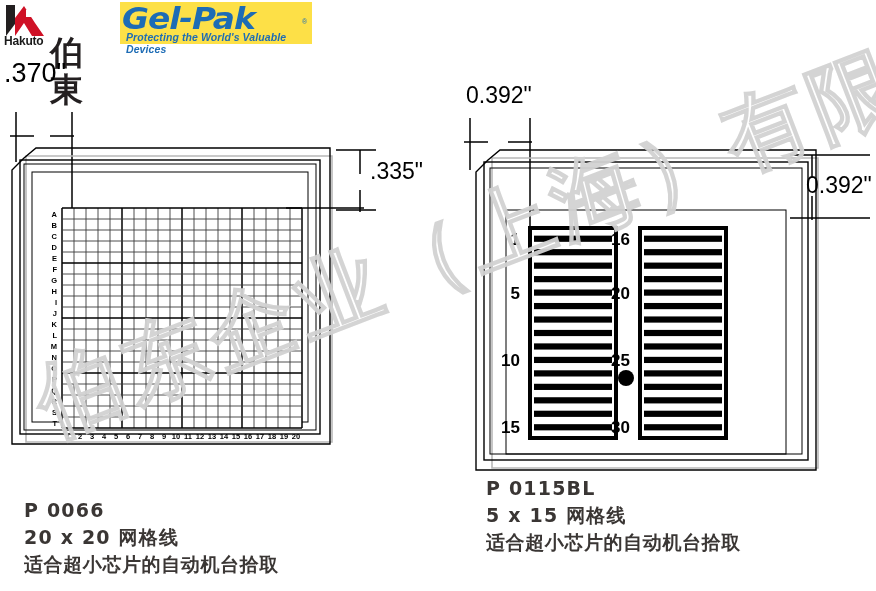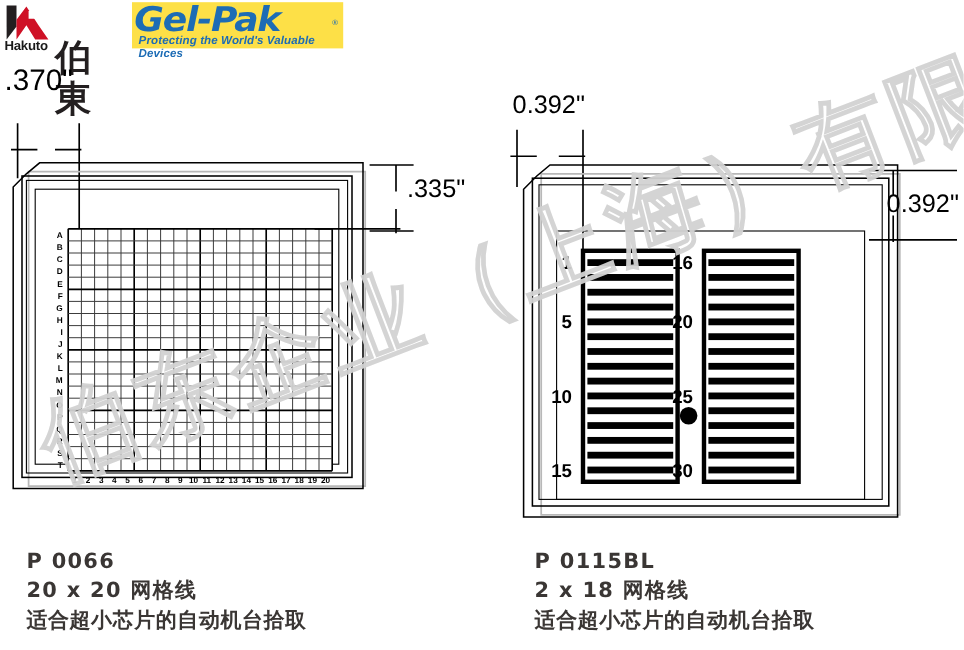--- a/index.html
+++ b/index.html
@@ -106,21 +106,21 @@
   }
 
   
   .caption {
     position: absolute;
     font-family: "DejaVu Sans", sans-serif;
     color: #3a3634;
     font-weight: bold;
   }
   .caption-left { left: 24px; top: 497px; }
-  .caption-right { left: 486px; top: 497px; }
+  .caption-right { left: 486px; top: 475px; }
   .cap-line {
     display: block;
     white-space: nowrap;
   }
   .cap-part  { font-size: 19px; line-height: 27px; letter-spacing: 1.2px; }
   .cap-grid  { font-size: 19px; line-height: 27px; letter-spacing: 1.2px; }
   .cap-desc  { font-size: 19px; line-height: 27px; letter-spacing: 0.6px; }
 
   
   .watermark {
@@ -393,17 +393,17 @@
   </div>
 
   <div class="caption caption-left">
     <span class="cap-line cap-part">P 0066</span>
     <span class="cap-line cap-grid">20 x 20 网格线</span>
     <span class="cap-line cap-desc">适合超小芯片的自动机台拾取</span>
   </div>
 
   <div class="caption caption-right">
     <span class="cap-line cap-part">P 0115BL</span>
-    <span class="cap-line cap-grid">2 x 18 网格线</span>
+    <span class="cap-line cap-grid">5 x 15 网格线</span>
     <span class="cap-line cap-desc">适合超小芯片的自动机台拾取</span>
   </div>
 
 </div>
 
 </body></html>

